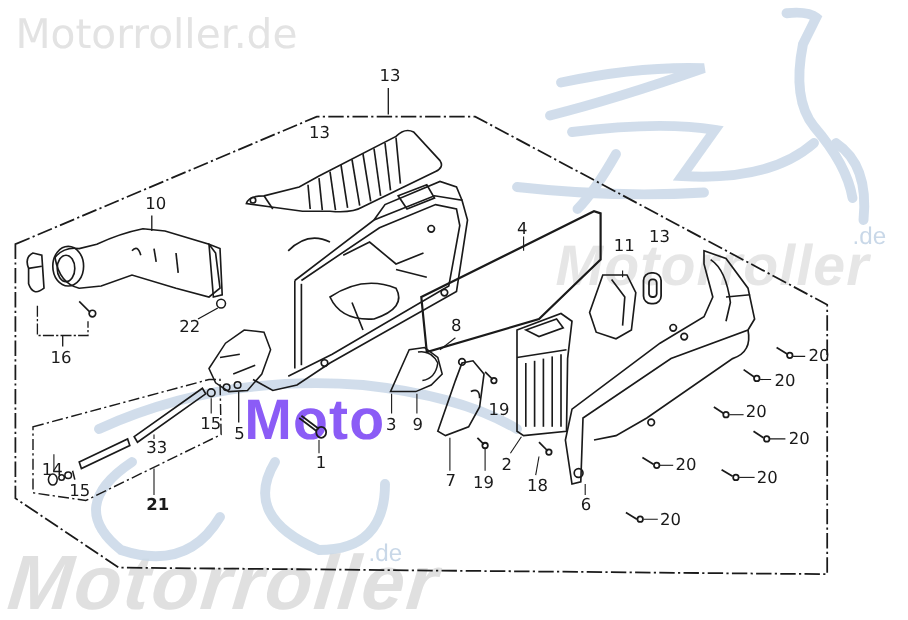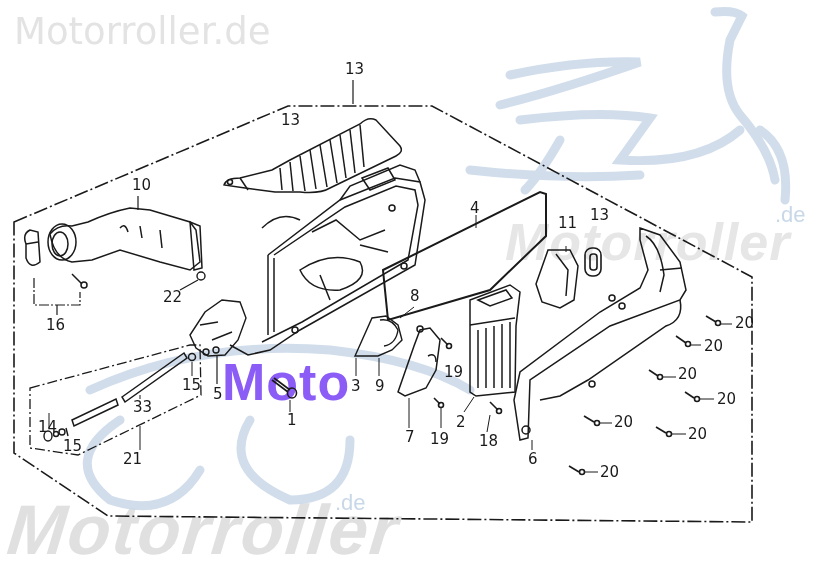--- a/index.html
+++ b/index.html
@@ -266,20 +266,20 @@
 <div class="callout" style="left:182px;top:378px;">15</div>
 <div class="callout" style="left:213px;top:387px;">5</div>
 <div class="callout" style="left:351px;top:379px;">3</div>
 <div class="callout" style="left:375px;top:379px;">9</div>
 <div class="callout" style="left:444px;top:365px;">19</div>
 <div class="callout" style="left:38px;top:420px;">14</div>
 <div class="callout" style="left:133px;top:400px;">33</div>
 <div class="callout" style="left:287px;top:413px;">1</div>
 <div class="callout" style="left:456px;top:415px;">2</div>
 <div class="callout" style="left:63px;top:439px;">15</div>
-<div class="callout" style="left:123px;top:452px;">21</div>
+<div class="callout" style="left:133px;top:452px;font-weight:bold;">21</div>
 <div class="callout" style="left:405px;top:430px;">7</div>
 <div class="callout" style="left:430px;top:432px;">19</div>
 <div class="callout" style="left:479px;top:434px;">18</div>
 <div class="callout" style="left:528px;top:452px;">6</div>
 <div class="callout" style="left:614px;top:415px;">20</div>
 <div class="callout" style="left:688px;top:427px;">20</div>
 <div class="callout" style="left:600px;top:465px;">20</div>
 
 </body></html>

